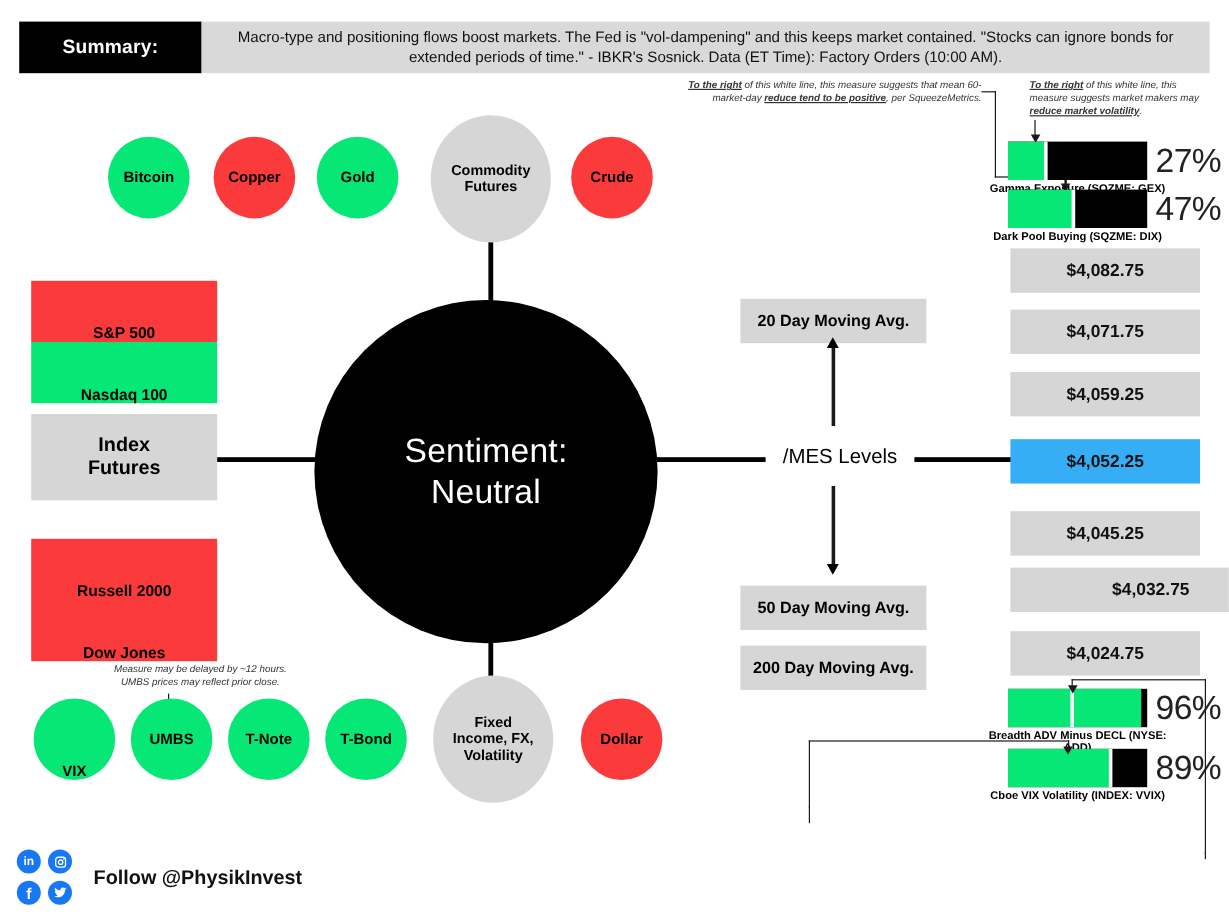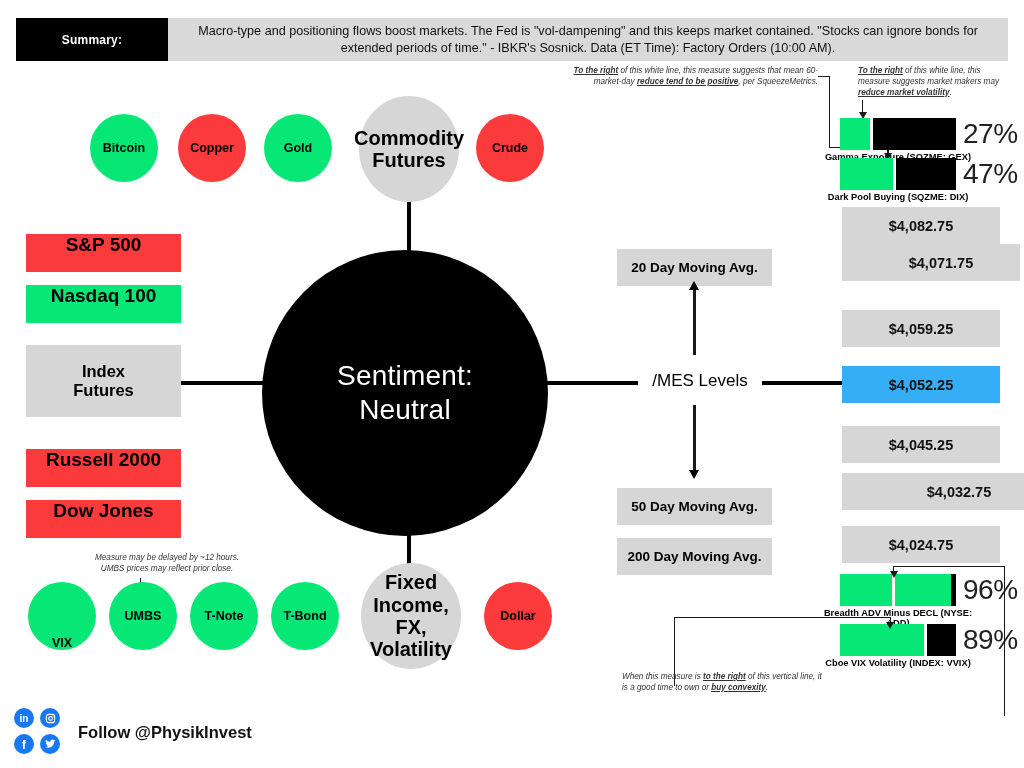--- a/index.html
+++ b/index.html
@@ -11,47 +11,47 @@
     position:relative;
   }
   .stage{position:relative;width:1024px;height:768px;}
   .abs{position:absolute;}
 
   
   #summary-bar{left:16px;top:18px;width:992px;height:43px;display:flex;}
   #summary-label{
     width:152px;background:#000;color:#fff;
     display:flex;align-items:center;justify-content:center;
-    font-size:12px;font-weight:bold;letter-spacing:.2px;
+    font-size:16px;font-weight:bold;letter-spacing:.2px;
   }
   #summary-text{
     flex:1;background:#d9d9d9;color:#111;
     display:flex;align-items:center;justify-content:center;
     text-align:center;font-size:12.6px;line-height:1.32;
     padding:0 10px;box-sizing:border-box;font-weight:400;
   }
 
   
   .bubble{
     border-radius:50%;
     display:flex;align-items:center;justify-content:center;
     text-align:center;font-weight:bold;color:#000;
     line-height:1.12;
   }
   .bub-sm{width:68px;height:68px;font-size:12.5px;}
-  .bub-lg{width:100px;height:106px;font-size:20px;}
+  .bub-lg{width:100px;height:106px;font-size:12px;}
   .green{background:#06E775;}
   .red{background:#FB3B3B;}
   .grey{background:#d6d6d6;}
 
   
   .pill{
-    width:155px;height:38px;
-    display:flex;align-items:flex-start;justify-content:center;
-    font-size:19px;font-weight:bold;color:#000;
+    width:155px;height:51px;
+    display:flex;align-items:flex-end;justify-content:center;
+    font-size:13px;font-weight:bold;color:#000;
   }
   #index-futures-box{
     width:155px;height:72px;background:#d6d6d6;
     display:flex;align-items:center;justify-content:center;
     text-align:center;font-size:16.5px;font-weight:bold;line-height:1.16;color:#000;
   }
 
   
   #sentiment-circle{
     left:262px;top:250px;width:286px;height:286px;
@@ -236,21 +236,21 @@
 
   <div class="abs stroke" style="left:693px;top:289px;width:2.6px;height:66px;"></div>
   <div class="arrow-up" style="left:689.3px;top:281px;"></div>
 
   <div class="abs stroke" style="left:693px;top:405px;width:2.6px;height:66px;"></div>
   <div class="arrow-dn-big" style="left:689.3px;top:470px;"></div>
 
   <div class="abs price-box" style="top:207px;">
     <span>$4,082.75</span>
     </div>
-  <div class="abs price-box" style="top:244px;padding-left:20px;">
+  <div class="abs price-box" style="top:258px;">
     <span>$4,071.75</span>
     </div>
   <div class="abs price-box" style="top:310px;">
     <span>$4,059.25</span>
     </div>
   <div class="abs price-box highlight" style="top:366px;">
     <span>$4,052.25</span>
     </div>
   <div class="abs price-box" style="top:426px;">
     <span>$4,045.25</span>
@@ -328,23 +328,20 @@
   <div class="abs stroke" style="left:674px;top:617px;width:217px;height:1.4px;"></div>
   <div class="abs stroke" style="left:889.6px;top:617px;width:1.4px;height:8px;"></div>
   <div class="arrow-down" style="left:886.3px;top:622px;"></div>
 
   <div class="abs stroke" style="left:1004px;top:710px;width:1.4px;height:6px;"></div>
   <div class="abs stroke" style="left:1004px;top:566px;width:1.4px;height:146px;"></div>
   <div class="abs stroke" style="left:893px;top:566px;width:112px;height:1.4px;"></div>
   <div class="abs stroke" style="left:893px;top:566px;width:1.4px;height:7px;"></div>
   <div class="arrow-down" style="left:889.7px;top:571px;"></div>
 
-  <div class="abs annot" style="left:622px;top:672px;width:200px;">
-    <span>When this measure is </span><b>to the right</b><span> of this vertical line, it is a good time to own or </span><b>buy convexity</b><span>.</span>
-  </div>
 
   <div class="abs" id="social">
     <span class="soc" style="left:0px;top:0px;font-size:10px;">
       <span>in</span>
     </span>
     <span class="soc" style="left:26px;top:0px;">
       <svg width="11" height="11" viewBox="0 0 24 24" fill="none" stroke="#fff" stroke-width="2.4">
         <rect x="3" y="3" width="18" height="18" rx="5"></rect>
           <circle cx="12" cy="12" r="4"></circle>
           <circle cx="17.5" cy="6.5" r="1.2" fill="#fff" stroke="none"></circle>

